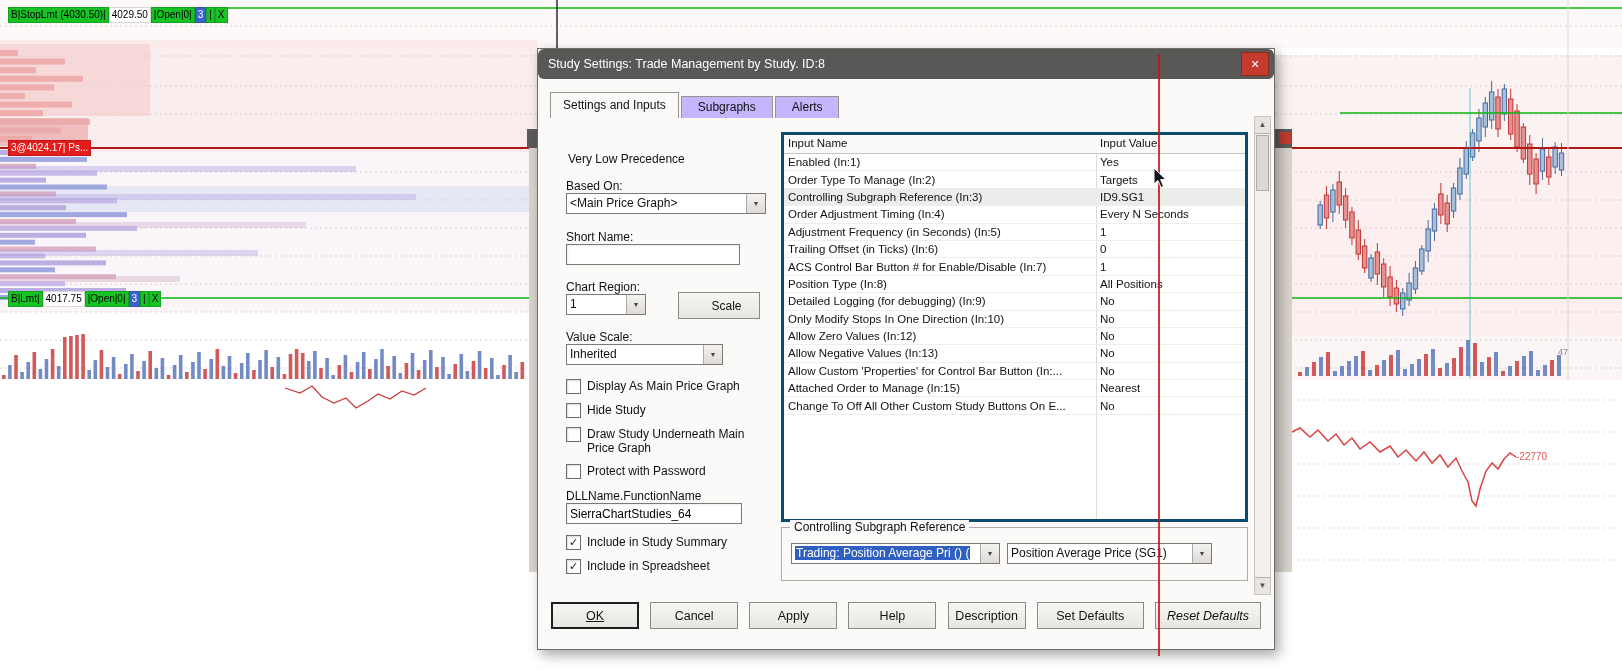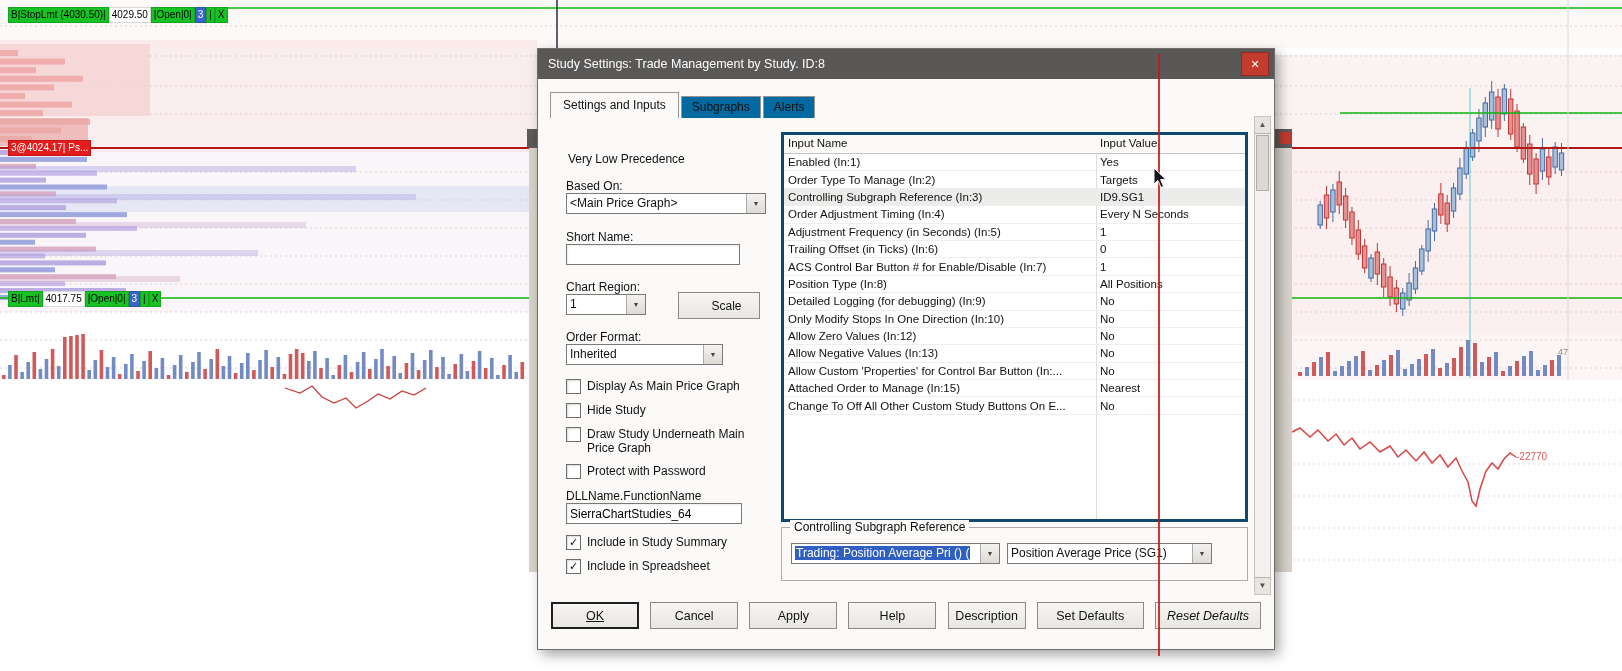--- a/index.html
+++ b/index.html
@@ -15,26 +15,26 @@
   .ind-label{position:absolute;z-index:2;font-size:10px;color:#e05555;}
 
   
   .bgwin{position:absolute;z-index:3;background:#5d5b59;}
   .bgwin-body{position:absolute;z-index:3;background:#d8d4cc;}
   .mini-close{position:absolute;right:1px;top:3px;width:12px;height:12px;background:#c23b2e;}
 
   
   #dialog{position:absolute;left:537px;top:48px;width:736px;height:600px;background:#fbfaf9;
           border:1px solid #6f6d6a;box-shadow:4px 5px 12px rgba(0,0,0,.35);z-index:10;color:#111;}
-  .titlebar{position:absolute;left:0;top:0;right:0;height:30px;background:#5a5856;display:flex;align-items:center;}
+  .titlebar{position:absolute;left:0;top:0;right:0;height:30px;background:#5a5856;display:flex;align-items:center;border-radius:6px;}
   .titlebar .title{color:#fff;font-size:12.5px;padding-left:10px;flex:1;white-space:nowrap;}
   .closebtn{width:26px;height:22px;background:#c23b2c;color:#fff;text-align:center;line-height:22px;
             font-size:11px;margin-right:5px;border:1px solid #8f2a1f;}
   .tabs{position:absolute;left:12px;top:42px;height:27px;display:flex;align-items:flex-end;}
-  .tab{border:1px solid #979591;border-bottom:none;background:#0369a1;padding:3px 10px 4px;margin-right:2px;font-size:12px;}
+  .tab{border:1px solid #979591;border-bottom:none;background:#c4b5fd;padding:3px 16px 4px;margin-right:2px;font-size:12px;}
   .tab.active{background:#fbfaf9;padding:5px 12px 6px;}
 
   .lbl{position:absolute;font-size:12px;white-space:nowrap;}
   .combo{position:absolute;height:21px;background:#fff;border:1px solid #7b7975;display:flex;align-items:stretch;box-sizing:border-box;}
   .combo .ctxt{flex:1;padding:2px 3px;font-size:12px;white-space:nowrap;overflow:hidden;}
   .combo .carr{width:18px;border-left:1px solid #aaa;background:linear-gradient(#f4f2ef,#dedbd6);
                display:flex;align-items:center;justify-content:center;font-size:7px;color:#444;}
   .selblue{background:#2f5fc0;color:#fff;padding:0 1px;}
   .tbx{position:absolute;height:21px;border:1px solid #7b7975;background:#fff;
        font:12px "Liberation Sans",sans-serif;padding:0 3px;box-sizing:border-box;box-shadow:inset 1px 1px 2px rgba(0,0,0,.08);}
@@ -454,21 +454,21 @@
     <div class="lbl" style="left:28px;top:181px">Short Name:</div>
     <input class="tbx" style="left: 28px; top: 195px; width: 174px;" value="">
 
     <div class="lbl" style="left:28px;top:231px">Chart Region:</div>
     <div class="combo" style="left:28px;top:245px;width:80px">
       <div class="ctxt">1</div>
       <div class="carr">▼</div>
     </div>
     <div class="wbtn" id="scaleBtn">Scale</div>
 
-    <div class="lbl" style="left:28px;top:281px">Order Format:</div>
+    <div class="lbl" style="left:28px;top:281px">Value Scale:</div>
     <div class="combo" style="left:28px;top:295px;width:157px">
       <div class="ctxt">Inherited</div>
       <div class="carr">▼</div>
     </div>
 
     <div class="optgroup" id="opts1" style="left:28px;top:330px">
         <div class="opt">
           <span class="box"></span>
           <span class="lab">Display As Main Price Graph</span>
         </div>

